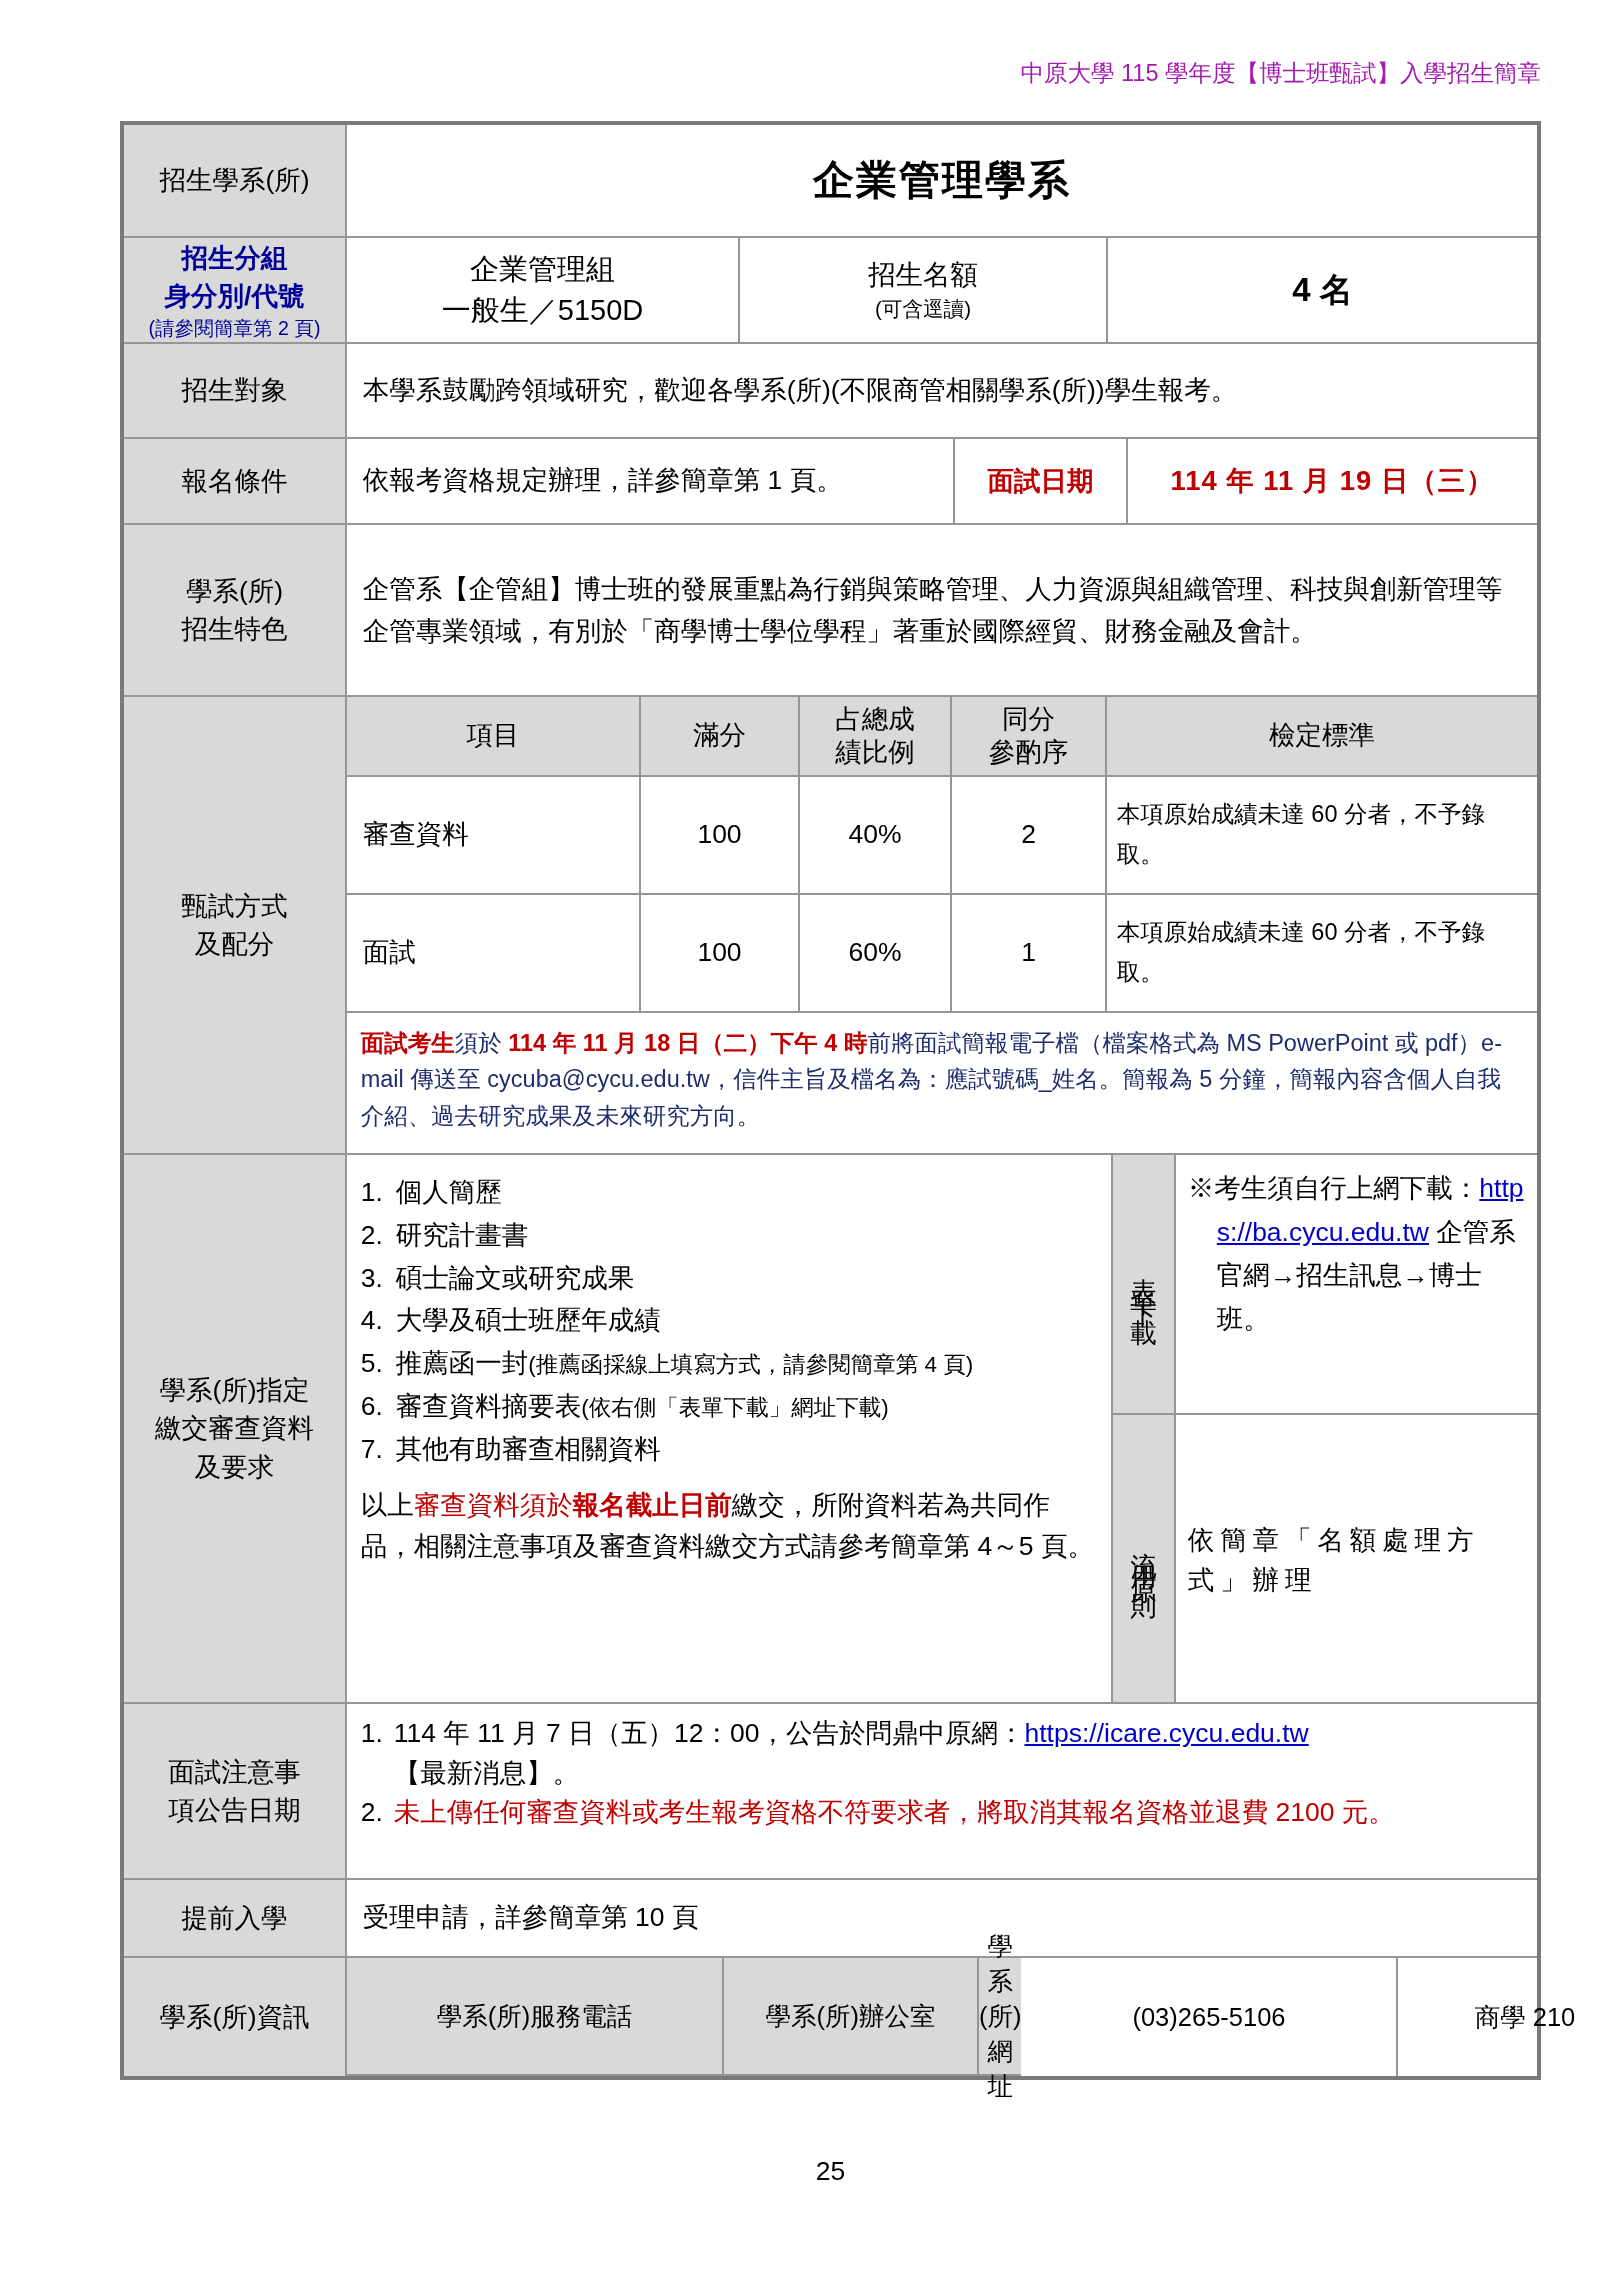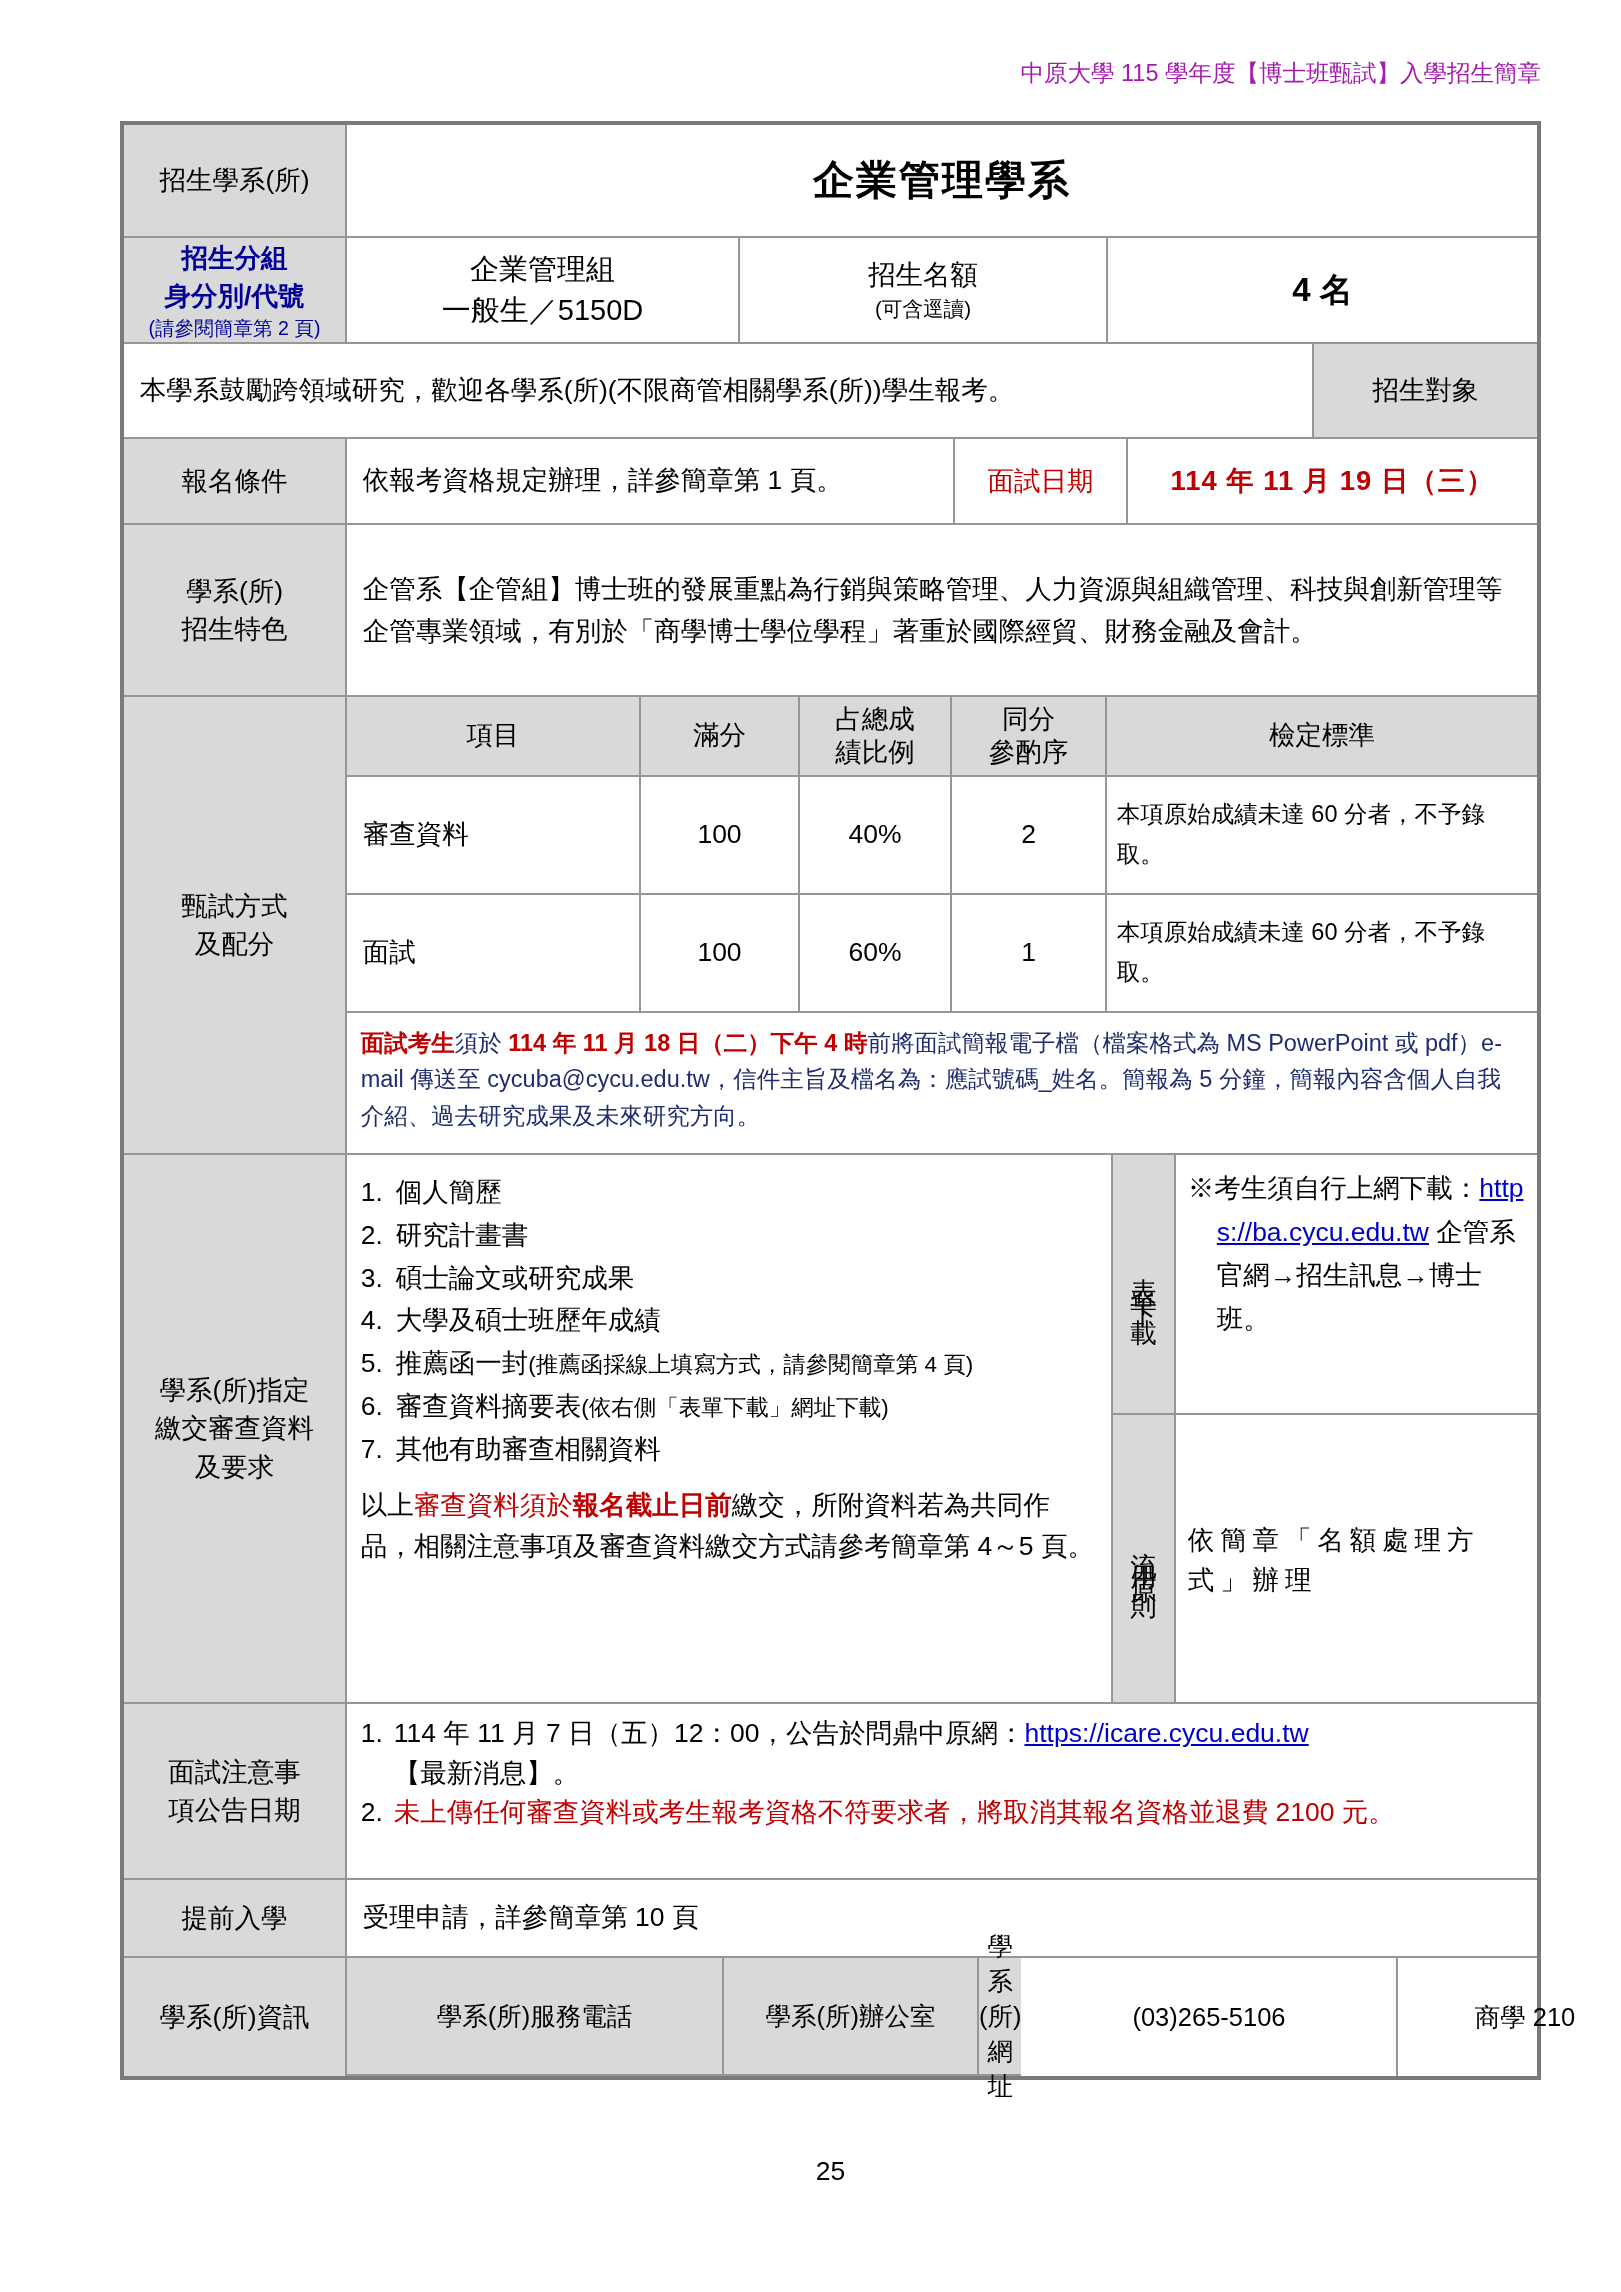--- a/index.html
+++ b/index.html
@@ -27,21 +27,21 @@
 
   .r2 { height:106px; }
   .group-name { flex:0 0 393px; font-size:29px; line-height:1.4; }
   .quota-label-cell { flex:0 0 368px; font-size:27.4px; }
   .quota-note { font-size:20.6px; margin-top:2px; }
   .quota-value { flex:1; font-size:33px; font-weight:bold; }
 
   .r3 { height:95px; }
   .r4 { height:86px; }
   .apply-text { flex:0 0 608px; }
-  .interview-label { flex:0 0 173px; display:flex; align-items:center; justify-content:center; font-size:26.5px; font-weight:normal; color:#c00000; }
+  .interview-label { flex:0 0 173px; display:flex; align-items:center; justify-content:center; font-size:26.5px; font-weight:bold; color:#c00000; }
   .interview-date { flex:1; display:flex; align-items:center; justify-content:center; font-size:27.4px; font-weight:bold; color:#c00000; letter-spacing:1px; }
 
   .r5 { height:172px; }
   .features-text { flex:1; display:flex; align-items:center; padding:7.8px 15.7px; font-size:26.5px; line-height:1.6; }
 
   .r6 { height:458px; }
   .exam-cell { flex:1; display:flex; flex-direction:column; }
   .score-grid { display:grid; grid-template-columns:294px 159px 152px 155px 1fr; grid-template-rows:80px 118px 118px; }
   .sg-cell { border-right:2.9px solid #969696; border-bottom:2.9px solid #969696; display:flex; flex-direction:column; align-items:center; justify-content:center; text-align:center; font-size:26.5px; line-height:1.25; }
   .sg-cell:nth-child(5n) { border-right:none; }
@@ -115,22 +115,22 @@
         <span>一般生／5150D</span>
       </div>
       <div class="cell center-cell quota-label-cell">
         <span>招生名額</span>
         <span class="quota-note">(可含逕讀)</span>
       </div>
       <div class="cell center-cell quota-value">4 名</div>
     </div>
 
     <div class="row r3">
+      <div class="cell label-cell">招生對象</div>
       <div class="cell text-cell" style="flex:1;">本學系鼓勵跨領域研究，歡迎各學系(所)(不限商管相關學系(所))學生報考。</div>
-      <div class="cell label-cell">招生對象</div>
     </div>
 
     <div class="row r4">
       <div class="cell label-cell">報名條件</div>
       <div class="cell text-cell apply-text">依報考資格規定辦理，詳參簡章第 1 頁。</div>
       <div class="cell interview-label">面試日期</div>
       <div class="cell interview-date">114 年 11 月 19 日（三）</div>
     </div>
 
     <div class="row r5">

